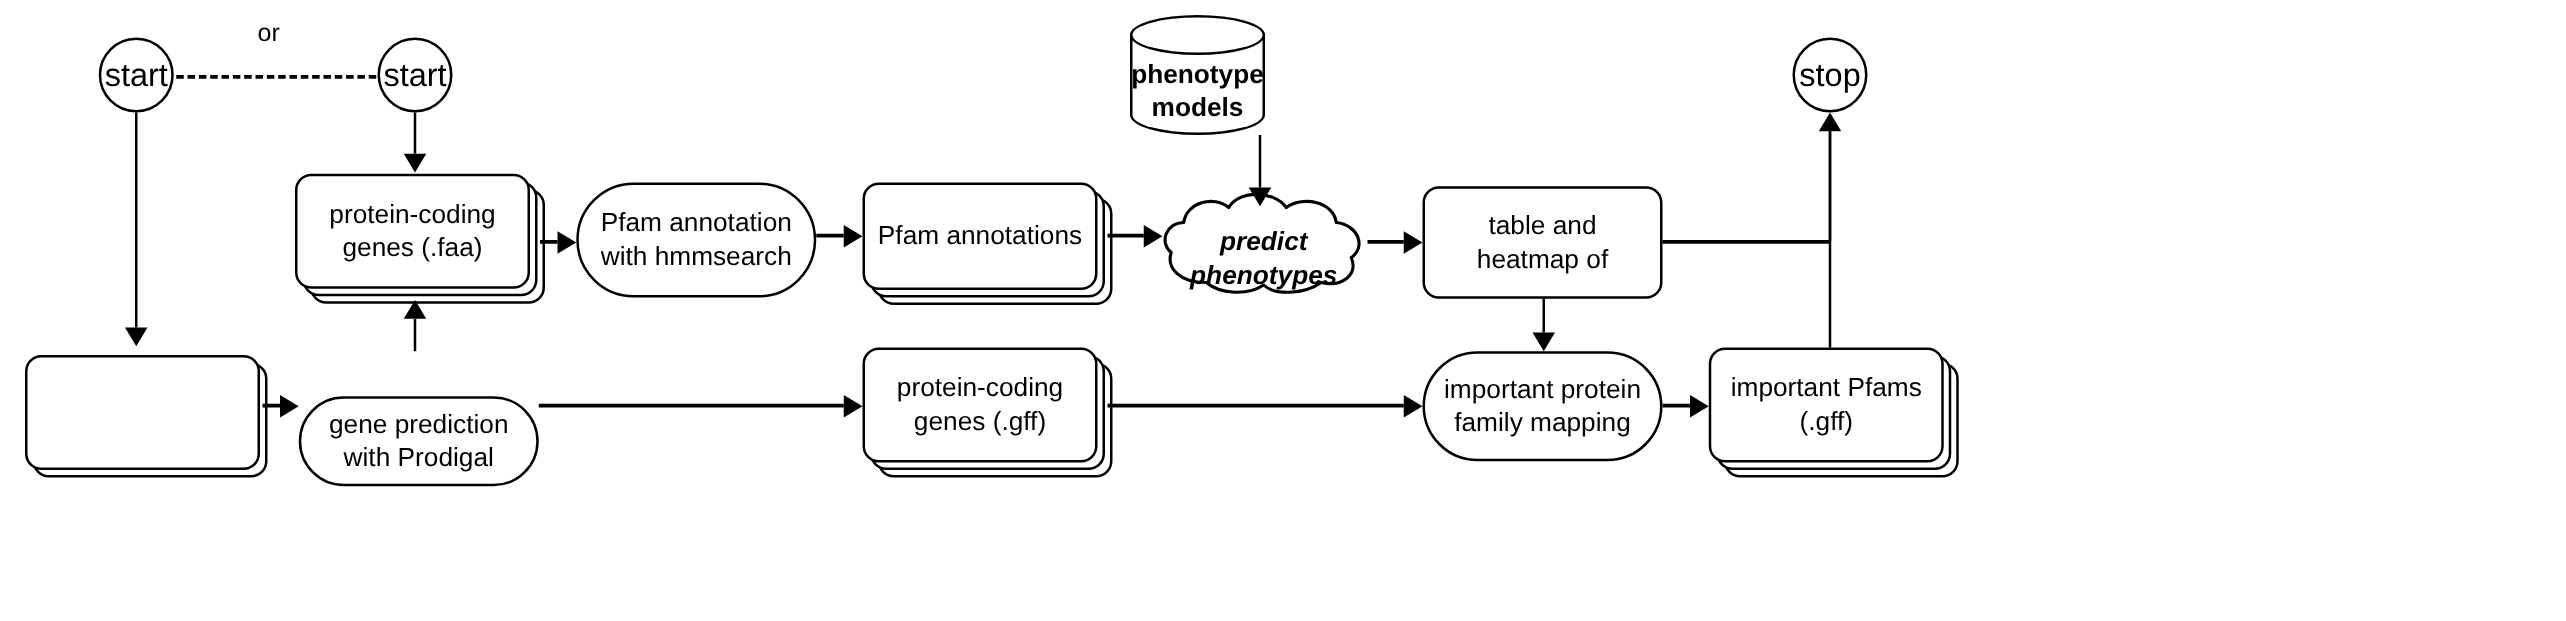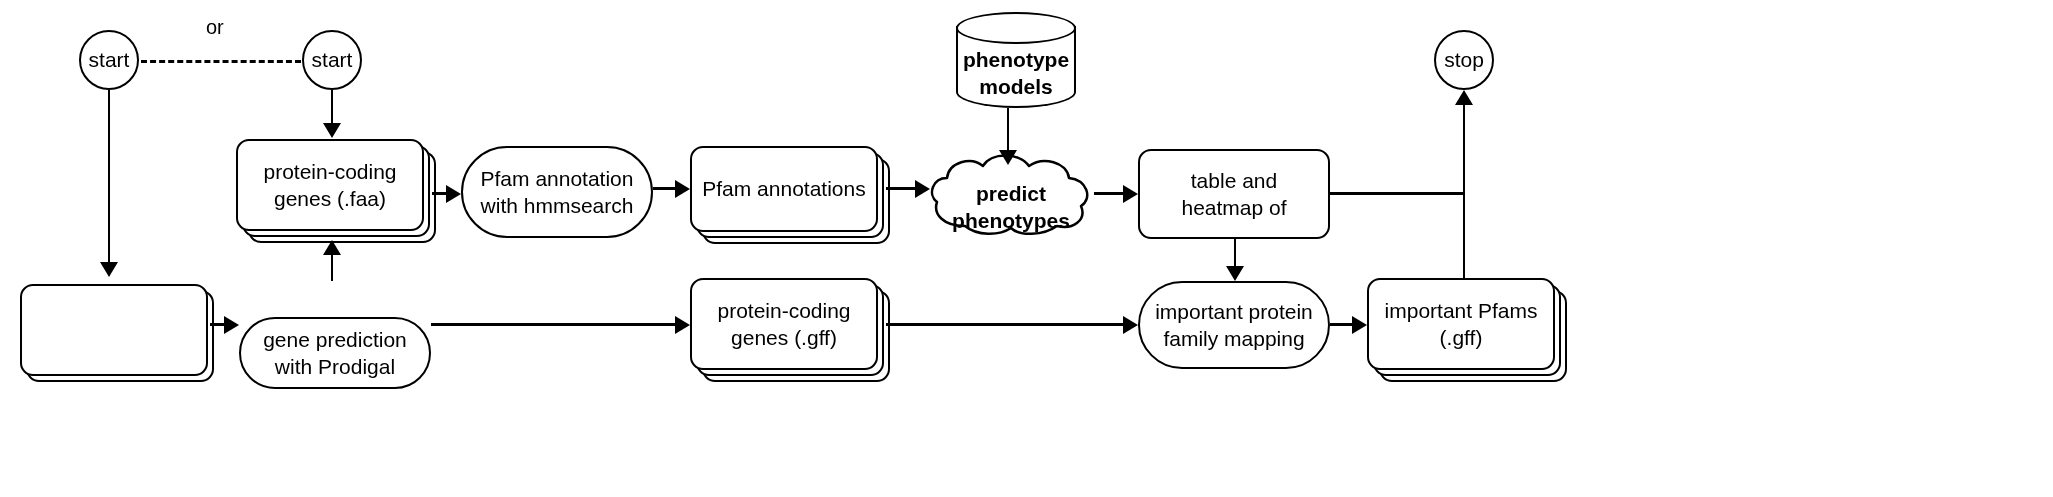--- a/index.html
+++ b/index.html
@@ -3,21 +3,21 @@
 <meta charset="utf-8">
 <style>
   html,body{margin:0;padding:0;background:#ffffff;}
   body{font-family:"Liberation Sans",sans-serif;color:#000;}
   #canvas{position:relative;width:2053px;height:497px;background:#fff;overflow:hidden;}
 
   .node{position:absolute;box-sizing:border-box;display:flex;align-items:center;
         justify-content:center;text-align:center;background:#fff;color:#000;}
 
   
-  .circle{border:2.5px solid #000;border-radius:50%;font-size:21px;}
+  .circle{border:2.5px solid #000;border-radius:50%;font-size:26px;}
 
   
   .stackwrap{position:absolute;}
   .stackwrap .layer{position:absolute;border:2.5px solid #000;border-radius:13px;background:#fff;}
   .stackwrap .l3{left:12px;top:12px;}
   .stackwrap .l2{left:6px;top:6px;}
   .stackwrap .l1{left:0;top:0;display:flex;align-items:center;justify-content:center;
                  text-align:center;font-size:21px;line-height:1.3;}
 
   
@@ -34,21 +34,21 @@
              border-top:none;border-radius:0 0 50% 50%/0 0 16px 16px;background:#fff;}
   .cyl .top{position:absolute;left:0;right:0;top:0;height:28px;border:2.5px solid #000;
             border-radius:50%;background:#fff;}
   .cyl .txt{position:absolute;left:0;right:0;top:34px;text-align:center;font-size:21px;
             font-weight:bold;line-height:1.3;}
 
   
   .cloud{position:absolute;}
   .cloud svg{position:absolute;left:0;top:0;}
   .cloud .txt{position:absolute;left:0;right:0;top:32px;text-align:center;font-size:21px;
-              font-weight:bold;line-height:1.3;}
+              font-weight:bold;line-height:1.3;font-style:italic;}
 
   
   .ln{position:absolute;background:#000;}
   .h{height:2.5px;}
   .v{width:2.5px;}
   .dash{position:absolute;height:0;border-top:3px dashed #000;}
   .arw{position:absolute;width:0;height:0;}
   .arw.down{border-left:9px solid transparent;border-right:9px solid transparent;border-top:15px solid #000;}
   .arw.up{border-left:9px solid transparent;border-right:9px solid transparent;border-bottom:15px solid #000;}
   .arw.right{border-top:9px solid transparent;border-bottom:9px solid transparent;border-left:15px solid #000;}
@@ -95,21 +95,21 @@
   <div class="stackwrap" style="left:690px;top:146px;width:196px;height:94px;">
     <div class="layer l3" style="width:184px;height:82px;"></div>
     <div class="layer l2" style="width:184px;height:82px;"></div>
     <div class="layer l1" style="width:184px;height:82px;">
       <div class="inner">
         <b>Pfam</b><span> annotations</span>
       </div>
     </div>
   </div>
 
-  <div class="cyl" style="left:956px;top:12px;width:120px;height:96px;">
+  <div class="cyl" style="left:904px;top:12px;width:108px;height:96px;">
     <div class="body"></div>
     <div class="top"></div>
     <div class="txt">
       <span>phenotype</span><br>
       <span>models</span>
     </div>
   </div>
 
   <div class="cloud" style="left:923px;top:148px;width:176px;height:90px;">
     <svg width="176" height="90" viewBox="0 0 176 90">

